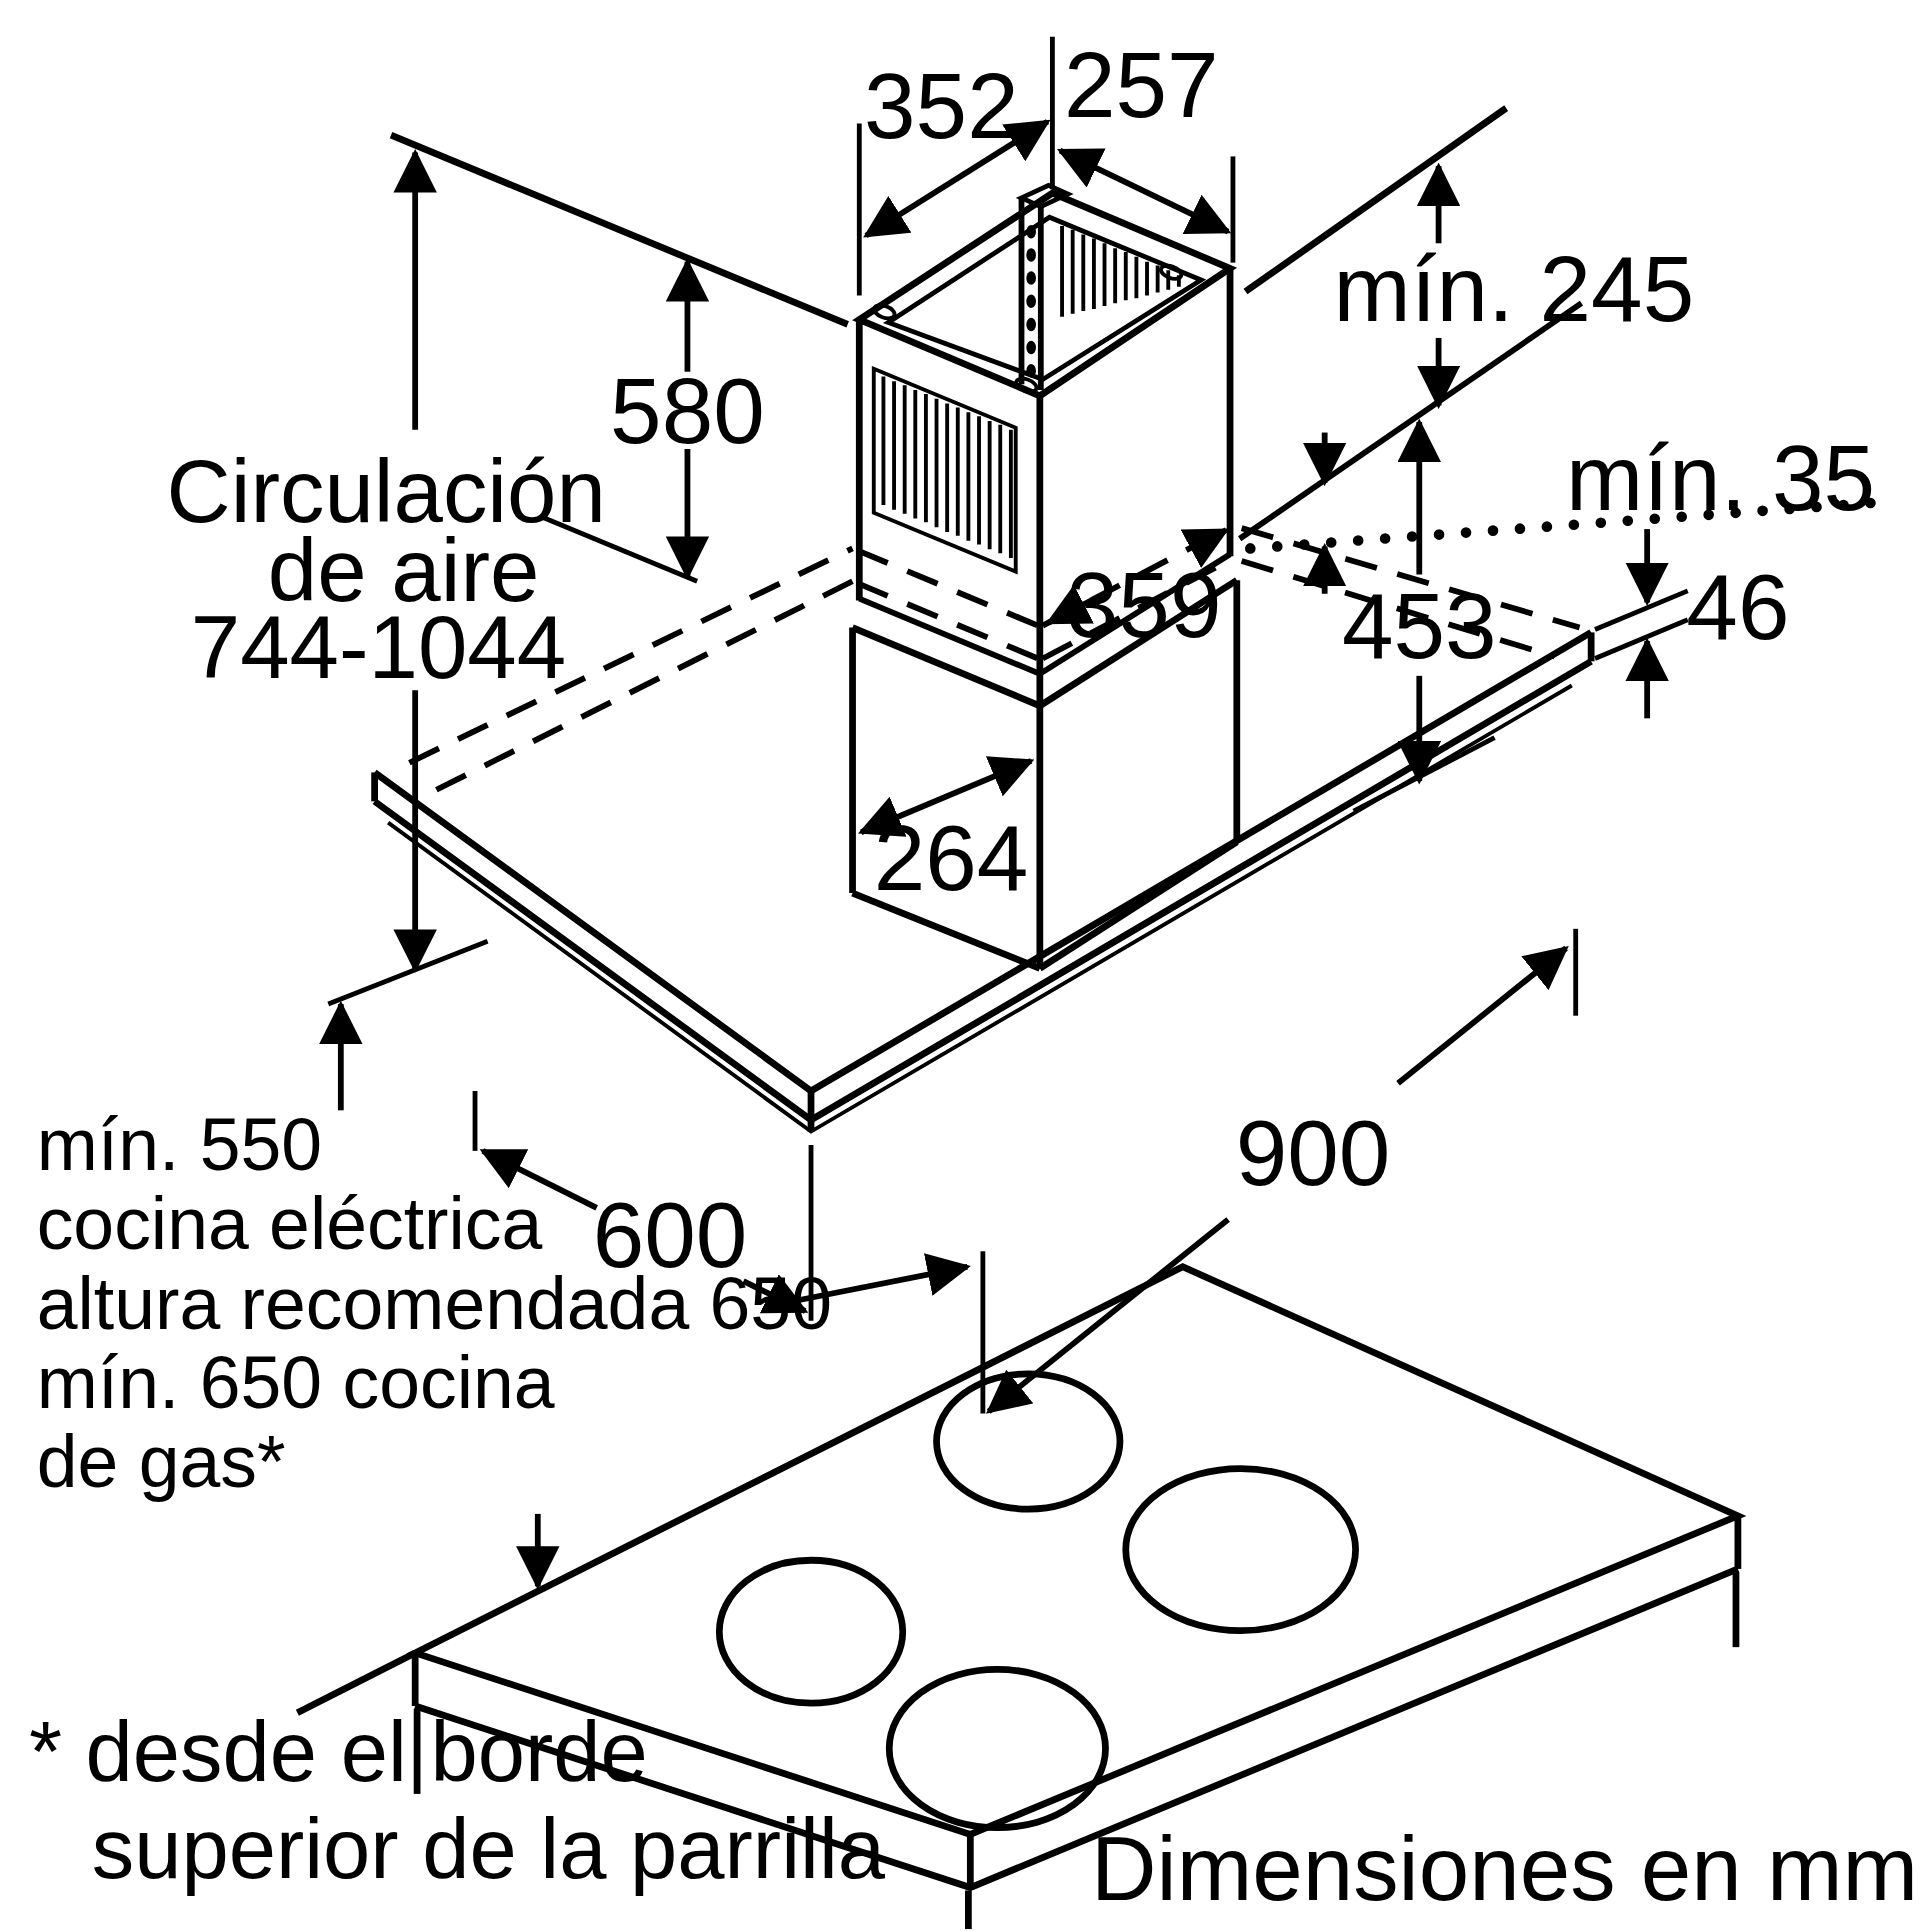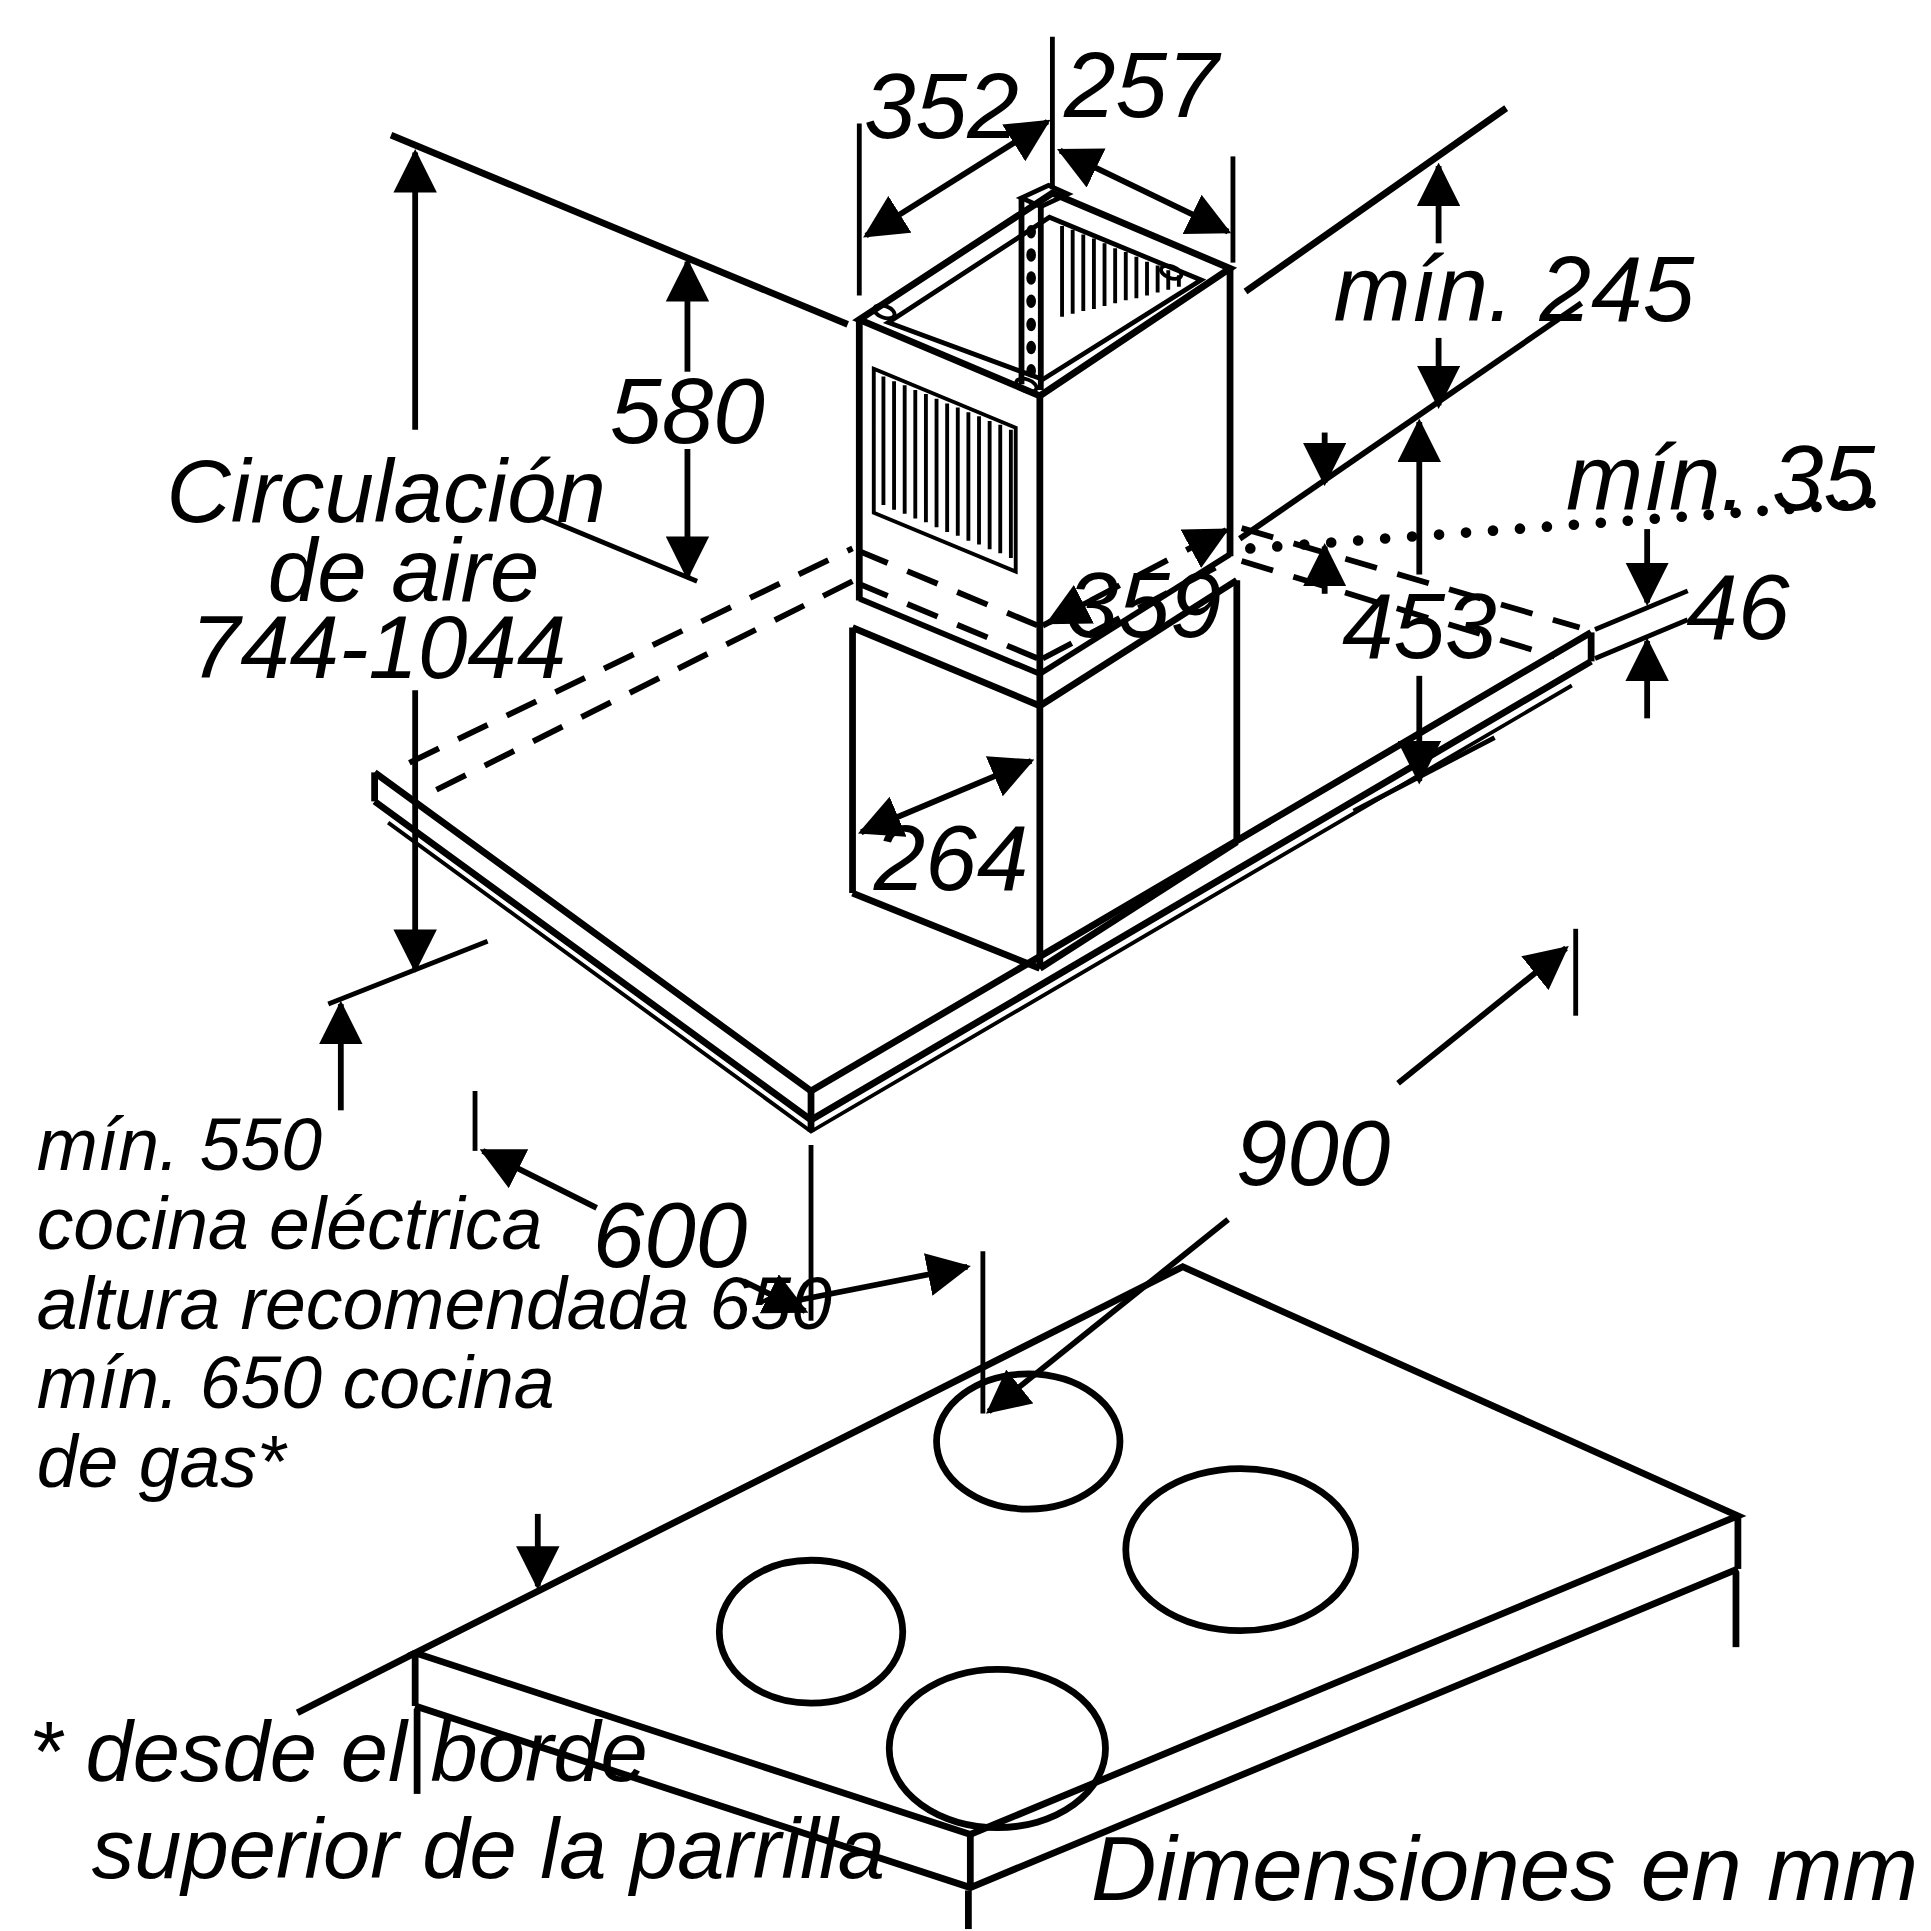--- a/index.html
+++ b/index.html
@@ -1,16 +1,16 @@
 <!DOCTYPE html>
 <html><head>
 <meta charset="utf-8">
 <style>
   html,body{margin:0;padding:0;background:#fff;}
-  .stage{width:1931px;height:1931px;position:relative;background:#fff;font-style:italic;}
+  .stage{width:1931px;height:1931px;position:relative;background:#fff;}
   svg{display:block;width:100%;height:100%;}
   text{font-family:"Liberation Sans","DejaVu Sans",sans-serif;fill:#000;}
   .dim{font-size:96px;}
   .dim-sm{font-size:92px;}
   .blk{font-size:76px;}
   .foot{font-size:88px;}
   .units{font-size:94px;}
   .ln{stroke:#000;fill:none;stroke-width:7;}
   .ln5{stroke:#000;fill:none;stroke-width:5;}
   .ln4{stroke:#000;fill:none;stroke-width:4;}

